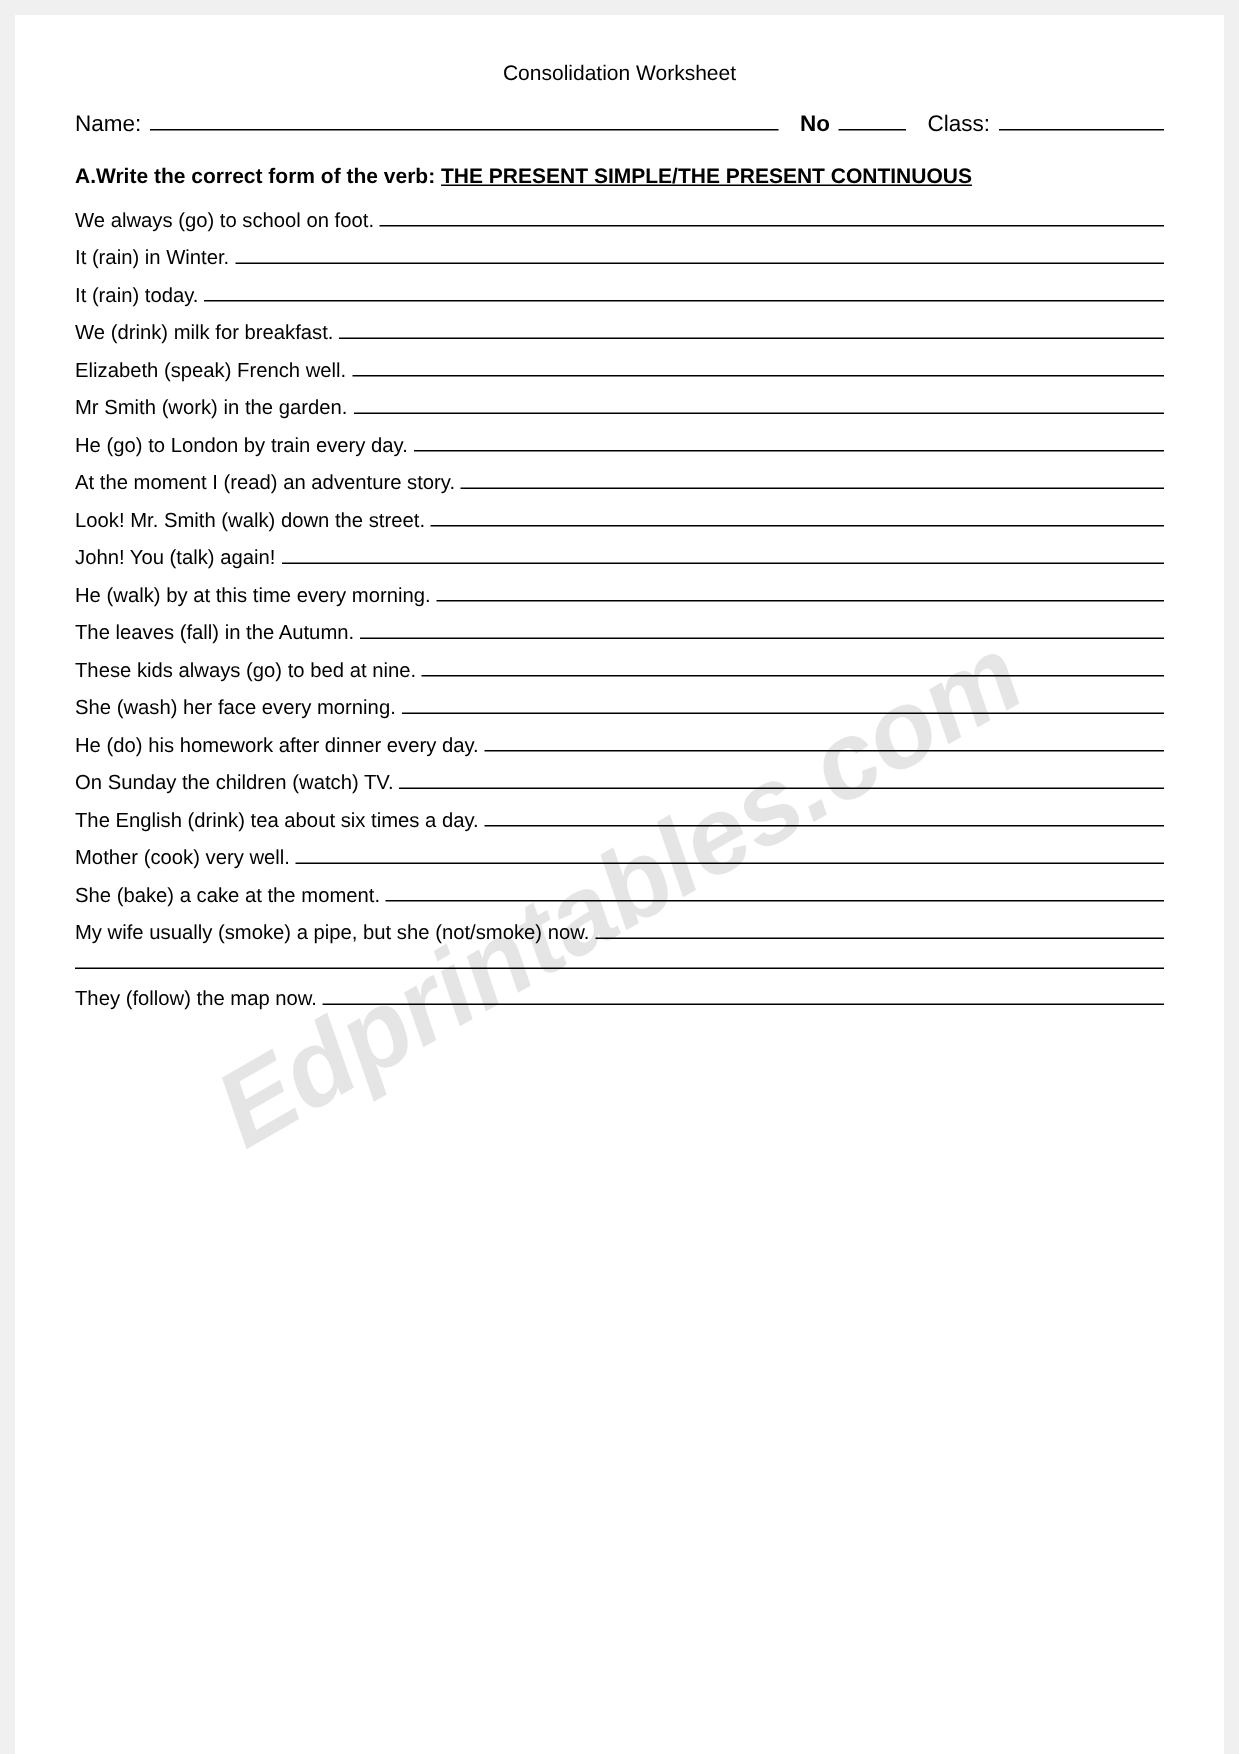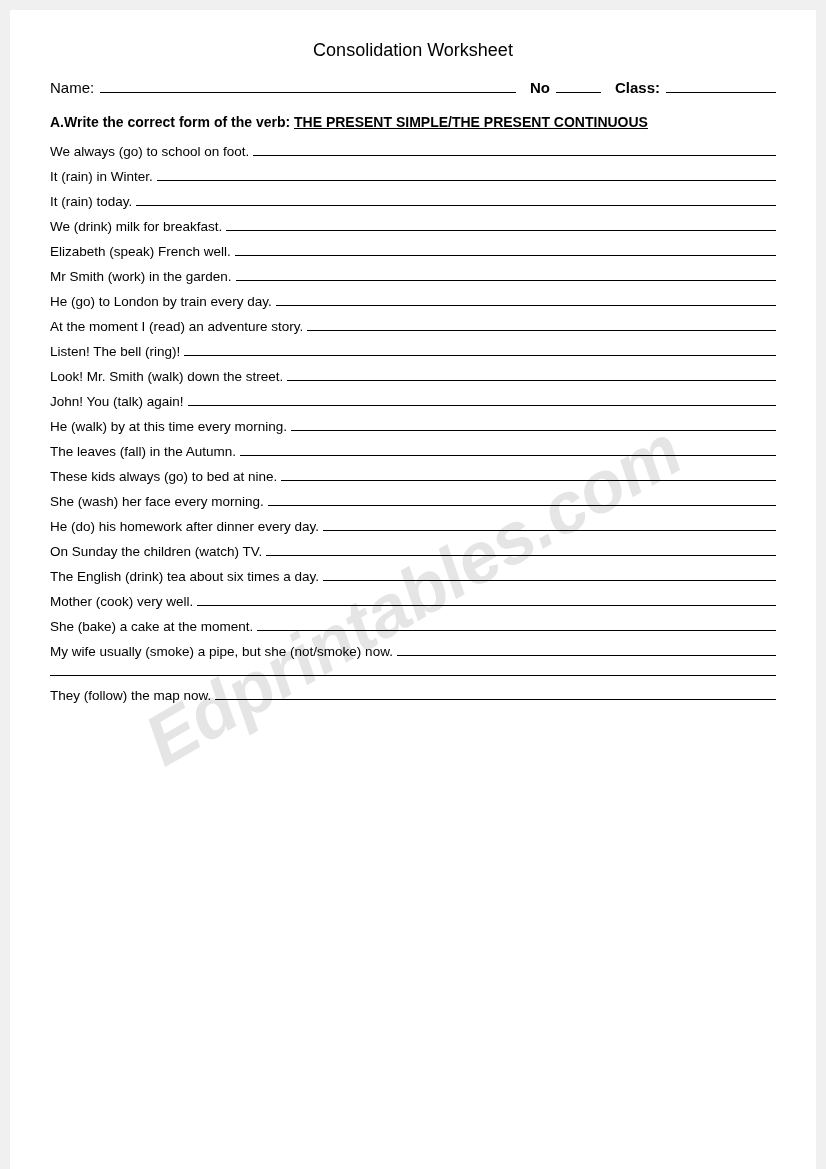--- a/index.html
+++ b/index.html
@@ -40,21 +40,21 @@
       font-style: italic;
     }
 
     .content {
       position: relative;
       z-index: 2;
     }
 
     .page-title {
       text-align: center;
-      font-size: 18px;
+      font-size: 14px;
       margin-bottom: 18px;
       font-family: Arial, sans-serif;
     }
 
     .header-row {
       display: flex;
       align-items: baseline;
       margin-bottom: 18px;
       font-size: 14px;
       gap: 6px;
@@ -76,21 +76,21 @@
       font-size: 15px;
       margin-left: 8px;
     }
 
     .header-line-no {
       border-bottom: 1px solid #000;
       width: 45px;
     }
 
     .header-class-label {
-      font-weight: bold;
+      font-weight: normal;
       font-size: 15px;
       margin-left: 8px;
     }
 
     .header-line-class {
       border-bottom: 1px solid #000;
       width: 110px;
     }
 
     .section-title {
@@ -178,24 +178,20 @@
         </div>
         <div class="exercise-row">
           <span class="exercise-text">He (go) to London by train every day.</span>
           <span class="answer-line"></span>
         </div>
         <div class="exercise-row">
           <span class="exercise-text">At the moment I (read) an adventure story.</span>
           <span class="answer-line"></span>
         </div>
         <div class="exercise-row">
-          <span class="exercise-text">Listen! The bell (ring)!</span>
-          <span class="answer-line"></span>
-        </div>
-        <div class="exercise-row">
           <span class="exercise-text">Look! Mr. Smith (walk) down the street.</span>
           <span class="answer-line"></span>
         </div>
         <div class="exercise-row">
           <span class="exercise-text">John! You (talk) again!</span>
           <span class="answer-line"></span>
         </div>
         <div class="exercise-row">
           <span class="exercise-text">He (walk) by at this time every morning.</span>
           <span class="answer-line"></span>

